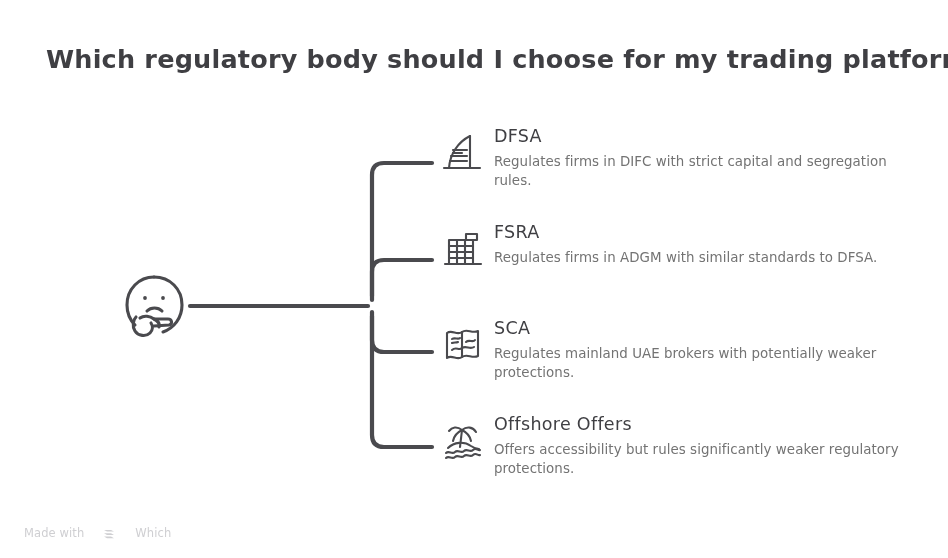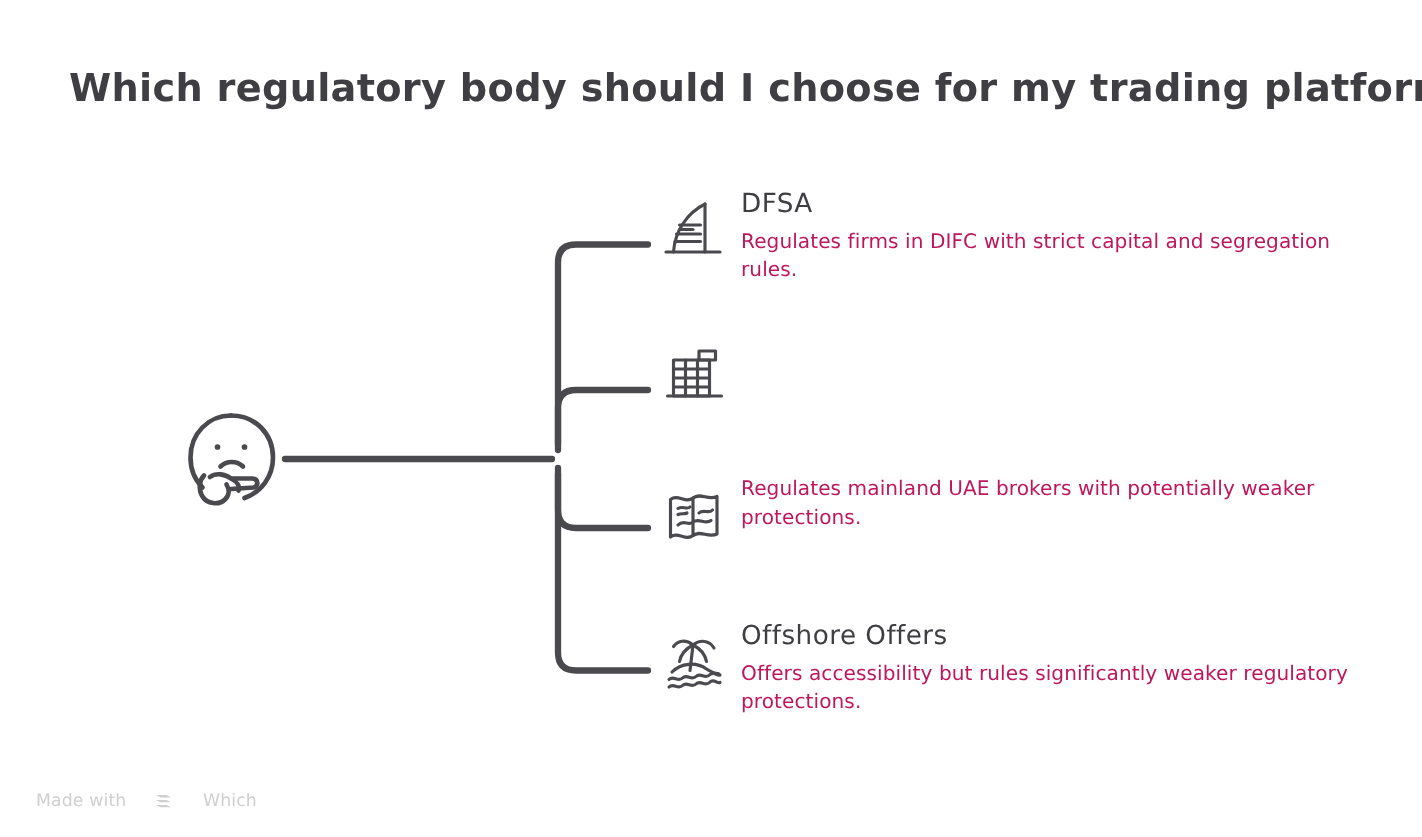--- a/index.html
+++ b/index.html
@@ -80,21 +80,21 @@
     color: #3f3f43;
     letter-spacing: 0.3px;
     line-height: 1.2;
     margin: 0 0 6px 0;
     white-space: nowrap;
   }
   .branch-desc {
     font-family: "DejaVu Sans", sans-serif;
     font-size: 13.4px;
     line-height: 1.38;
-    color: #be185d;
+    color: #737373;
     margin: 0;
     letter-spacing: 0.05px;
   }
 
   #branch-0 { top: 130px; }
   #branch-1 { top: 226px; }
   #branch-2 { top: 322px; }
   #branch-3 { top: 418px; }
 
   #footer {
@@ -172,35 +172,38 @@
         <rect x="26" y="8" width="11" height="6"></rect>
         <path d="M9 20 L33 20"></path>
         <path d="M9 26 L33 26"></path>
         <path d="M9 32 L33 32"></path>
         <path d="M17 14 L17 38"></path>
         <path d="M25 14 L25 38"></path>
         <path d="M5 38 L41 38"></path>
       </g>
     </svg>
     <div class="branch-text">
+      <div class="branch-heading">FSRA</div>
+      <div class="branch-desc">Regulates firms in ADGM with similar standards to DFSA.</div>
     </div>
   </div>
 
   <div class="branch" id="branch-2">
     <svg class="branch-icon" viewBox="0 0 46 46" xmlns="http://www.w3.org/2000/svg">
       <g fill="none" stroke="#4a4a4e" stroke-width="2.1" stroke-linecap="round" stroke-linejoin="round">
         <path d="M7 11 C12 7 17 14 22 10 C27 6 32 12 38 9 L38 34 C32 37 27 31 22 35 C17 39 12 32 7 36 Z"></path>
         <path d="M22 10 L22 35"></path>
         <path d="M12 17 C15 15 18 18 20 16"></path>
         <path d="M12 21 C14 20 16 21 18 20"></path>
         <path d="M26 20 C29 17 33 21 35 18"></path>
         <path d="M12 28 C16 24 19 29 22 26 C26 23 30 28 34 25"></path>
       </g>
     </svg>
     <div class="branch-text">
+      <div class="branch-heading">SCA</div>
       <div class="branch-desc">Regulates mainland UAE brokers with potentially weaker protections.</div>
     </div>
   </div>
 
   <div class="branch" id="branch-3">
     <svg class="branch-icon" viewBox="0 0 46 46" xmlns="http://www.w3.org/2000/svg">
       <g fill="none" stroke="#4a4a4e" stroke-width="2.1" stroke-linecap="round" stroke-linejoin="round">
         <path d="M22 12 L20 29"></path>
         <path d="M22 12 C17 8 12 9 9 13"></path>
         <path d="M22 12 C27 8 33 9 36 14"></path>

